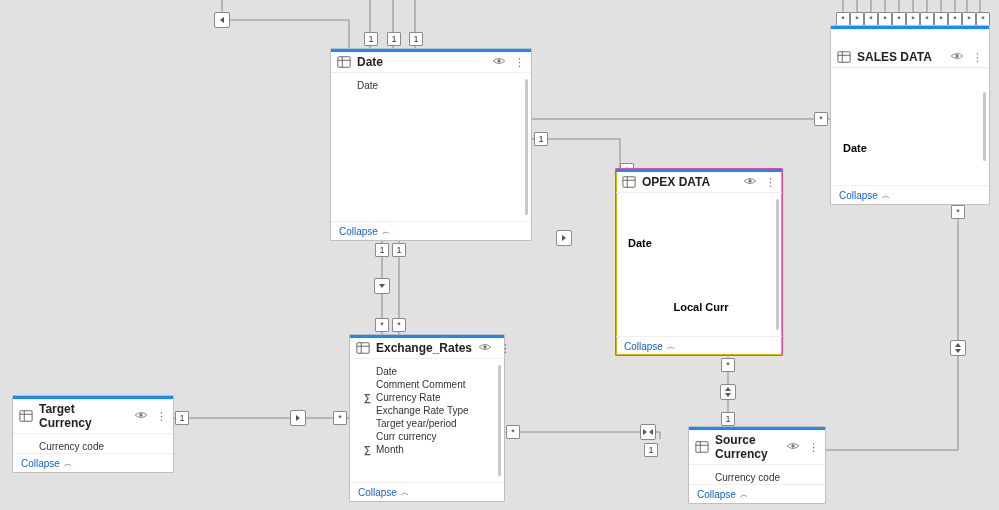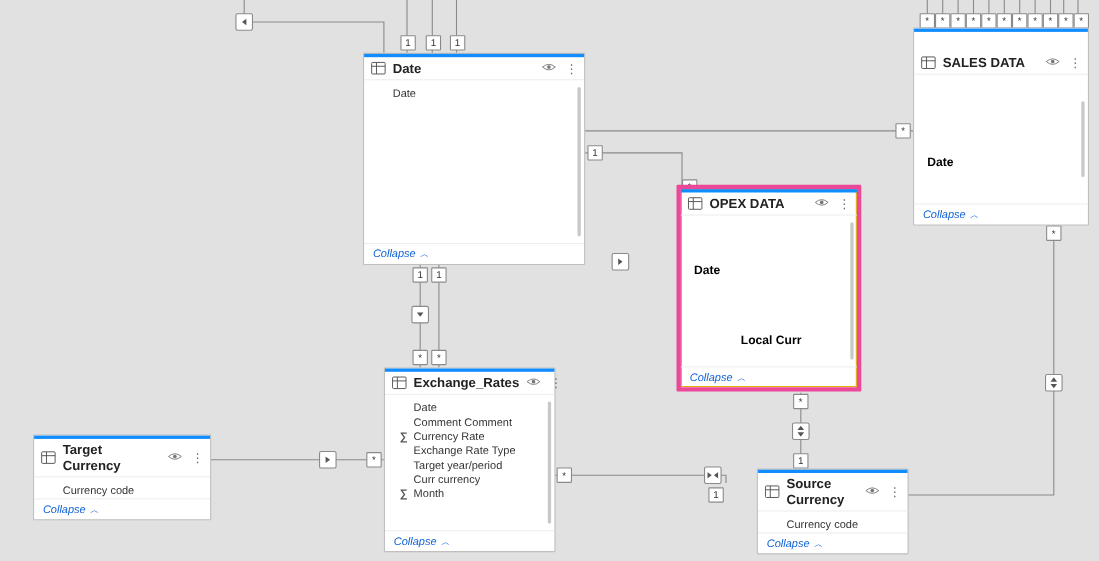--- a/index.html
+++ b/index.html
@@ -21,21 +21,21 @@
     pointer-events: none;
   }
   .table-card {
     position: absolute;
     background: #fff;
     border: 1px solid #bfbfbf;
     display: flex;
     flex-direction: column;
     border-radius: 1px;
   }
-  .table-card.selected { border: 4px solid #ec4899; box-shadow: 0 0 0 1px #e0b000 inset; }
+  .table-card.selected { border: 1px solid #ec4899; box-shadow: 0 0 0 1px #e0b000 inset; }
   .card-bar { height: 3px; background: #118dff; }
   .card-header {
     display: flex;
     align-items: center;
     padding: 3px 6px 3px 6px;
     gap: 6px;
     border-bottom: 1px solid #eee;
   }
   .table-icon svg { display:block; }
   .card-title { font-weight: 600; flex: 1; font-size: 12px; }
@@ -54,21 +54,21 @@
     background: #c8c8c8;
     border-radius: 2px;
   }
   .field-row { display:flex; align-items:center; gap:4px; padding: 1px 0; color:#333; font-size: 10px;}
   .field-name { white-space: nowrap; }
   .sigma { width: 10px; text-align:center; font-weight:600; color:#555; }
   .card-footer {
     border-top: 1px solid #eee;
     padding: 3px 8px;
   }
-  .collapse-link { color:#1062d6; font-size: 10px; cursor: pointer; display:inline-flex; align-items:center; gap:4px;font-style:italic;}
+  .collapse-link { color:#1062d6; font-size: 10px; cursor: pointer; display:inline-flex; align-items:center; gap:4px;}
   .collapse-link .chev { font-size: 8px; }
   .end-marker {
     position: absolute;
     width: 14px; height: 14px;
     background: #fff;
     border: 1px solid #8a8a8a;
     font-size: 9px;
     display:flex; align-items:center; justify-content:center;
     color:#333;
     border-radius: 1px;
@@ -191,21 +191,21 @@
 <div class="end-marker" style="left:864px; top:12px;">*</div>
 <div class="end-marker" style="left:878px; top:12px;">*</div>
 <div class="end-marker" style="left:892px; top:12px;">*</div>
 <div class="end-marker" style="left:906px; top:12px;">*</div>
 <div class="end-marker" style="left:920px; top:12px;">*</div>
 <div class="end-marker" style="left:934px; top:12px;">*</div>
 <div class="end-marker" style="left:948px; top:12px;">*</div>
 <div class="end-marker" style="left:962px; top:12px;">*</div>
 <div class="end-marker" style="left:976px; top:12px;">*</div>
 
-<div class="table-card" style="left:12px; top:395px; width:162px; height:78px;margin-left:18px;">
+<div class="table-card" style="left:12px; top:395px; width:162px; height:78px;">
   <div class="card-bar"></div>
   <div class="card-header">
     <span class="table-icon">
       <svg width="14" height="14" viewBox="0 0 16 16">
           <rect x="1" y="2" width="14" height="12" rx="1" fill="none" stroke="#555"></rect>
           <path d="M1 6 H15 M6 2 V14" stroke="#555"></path>
         </svg>
     </span>
     <span class="card-title">Target Currency</span>
     <span class="hdr-actions">

